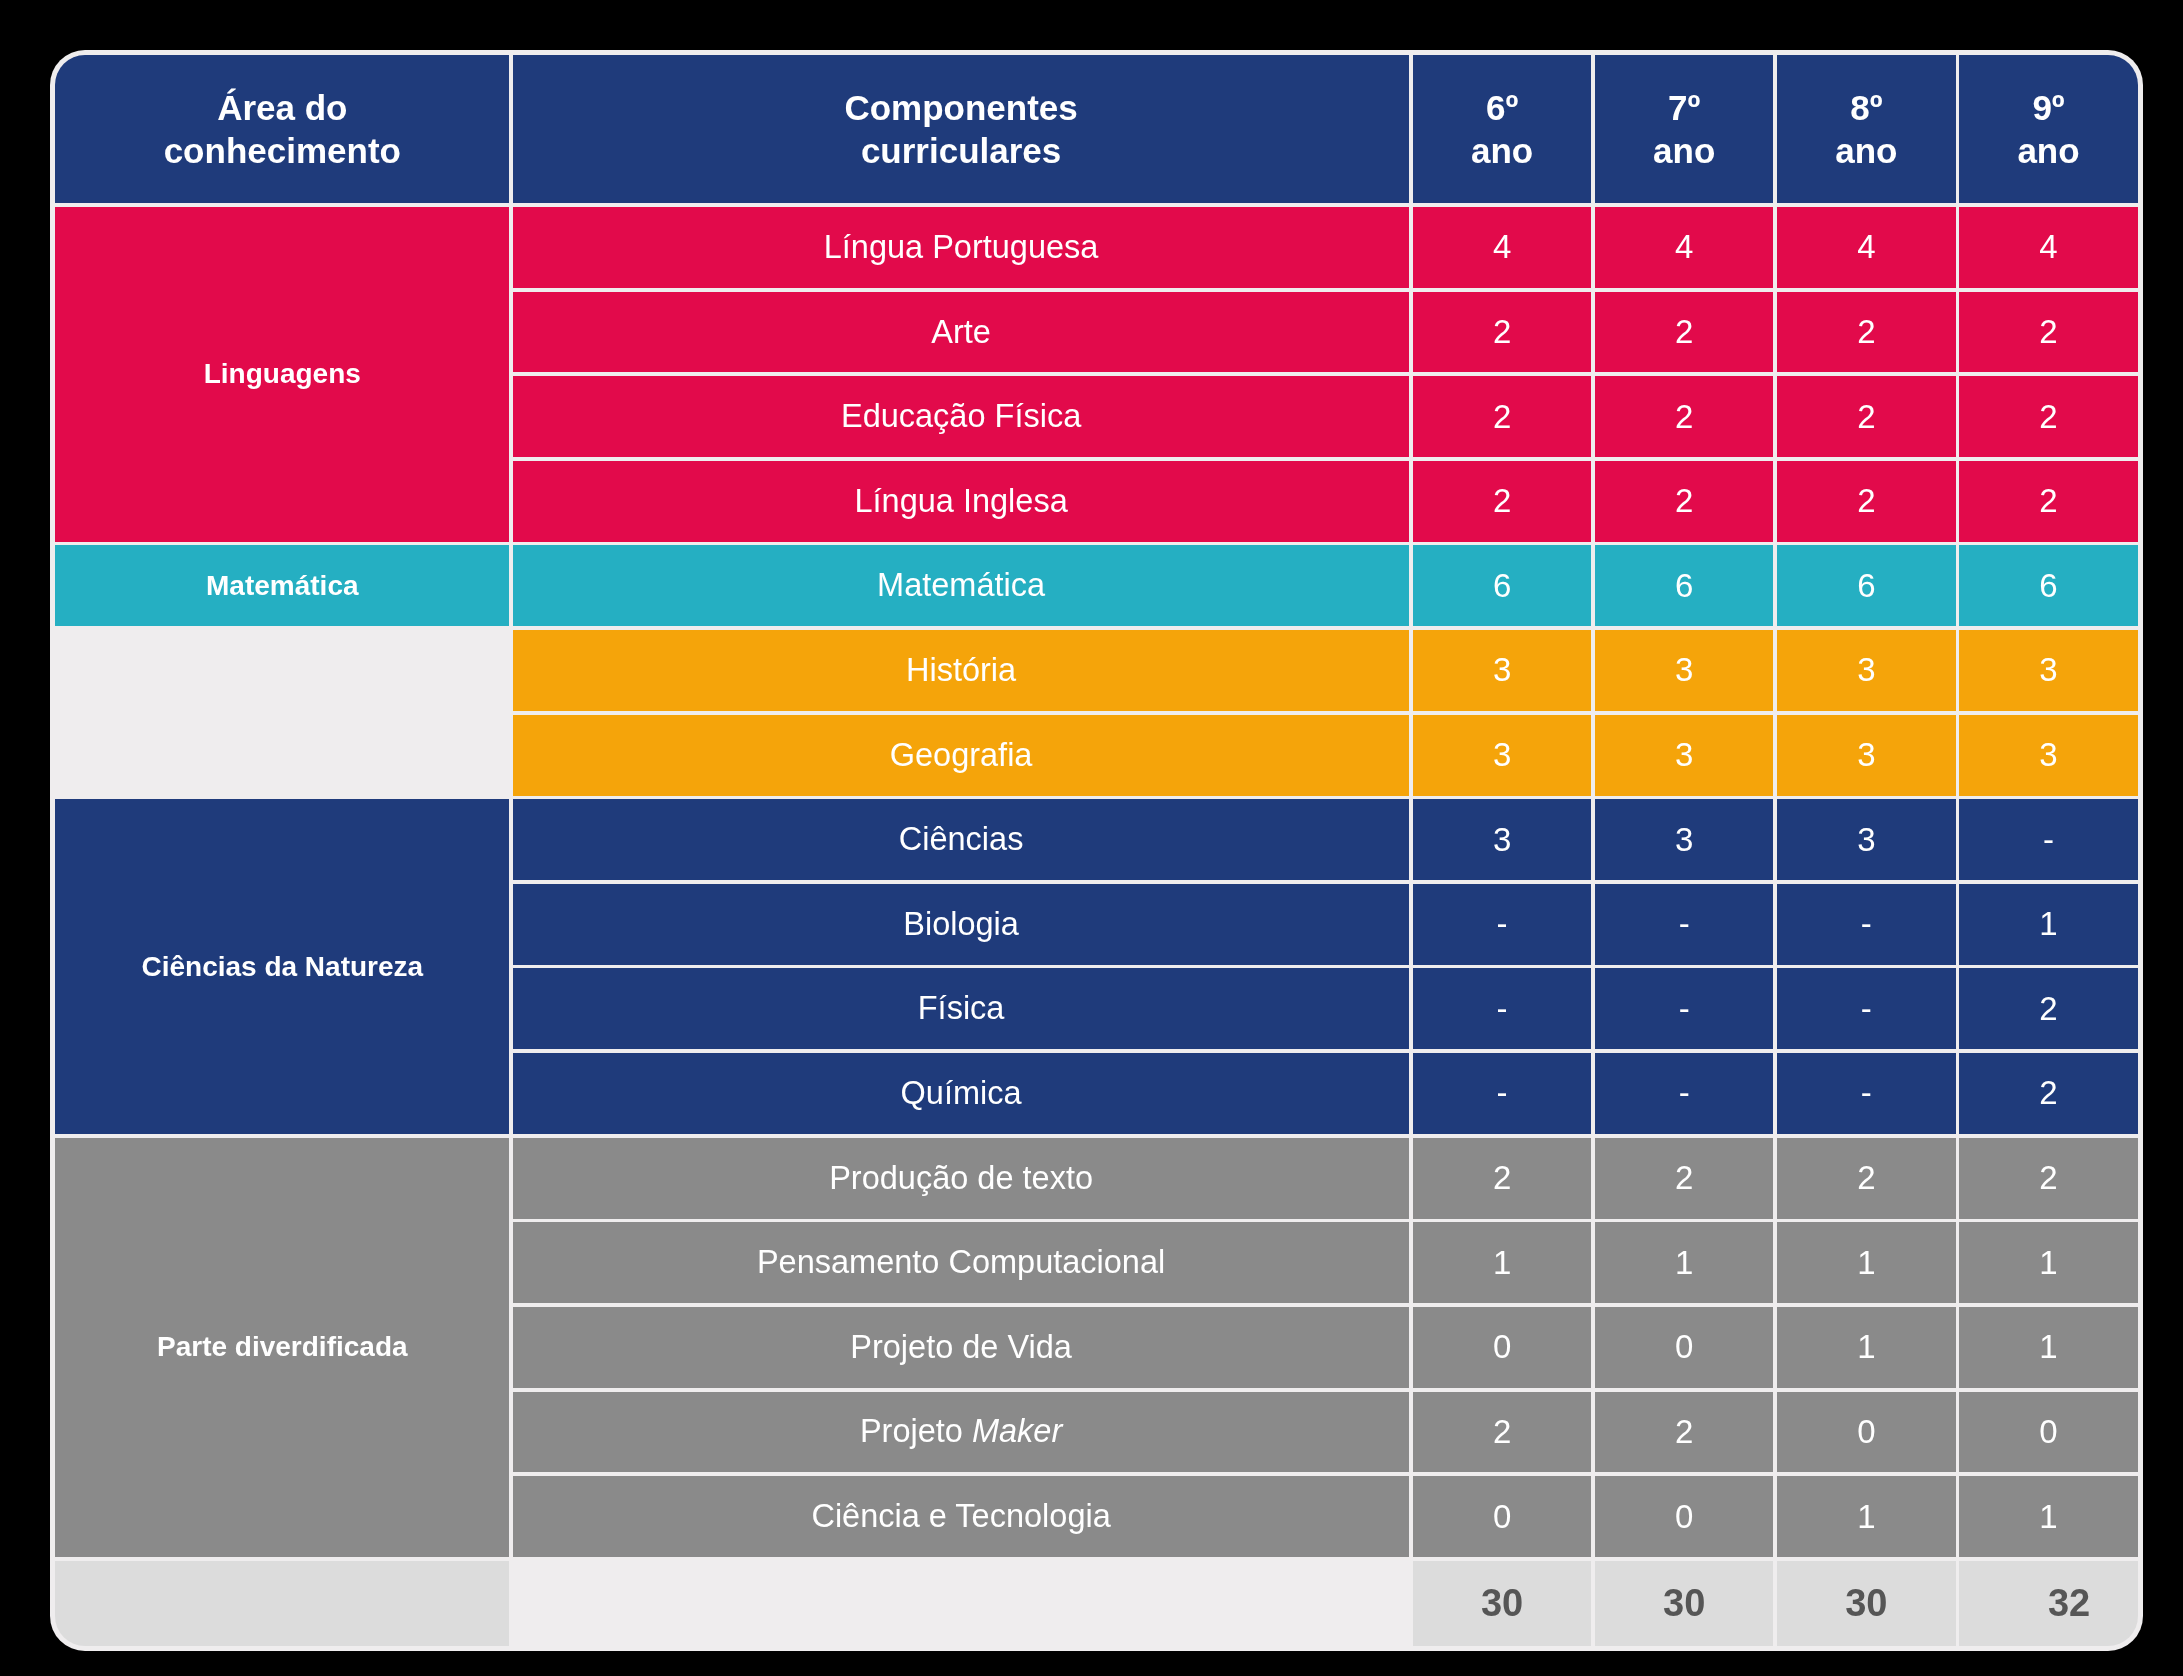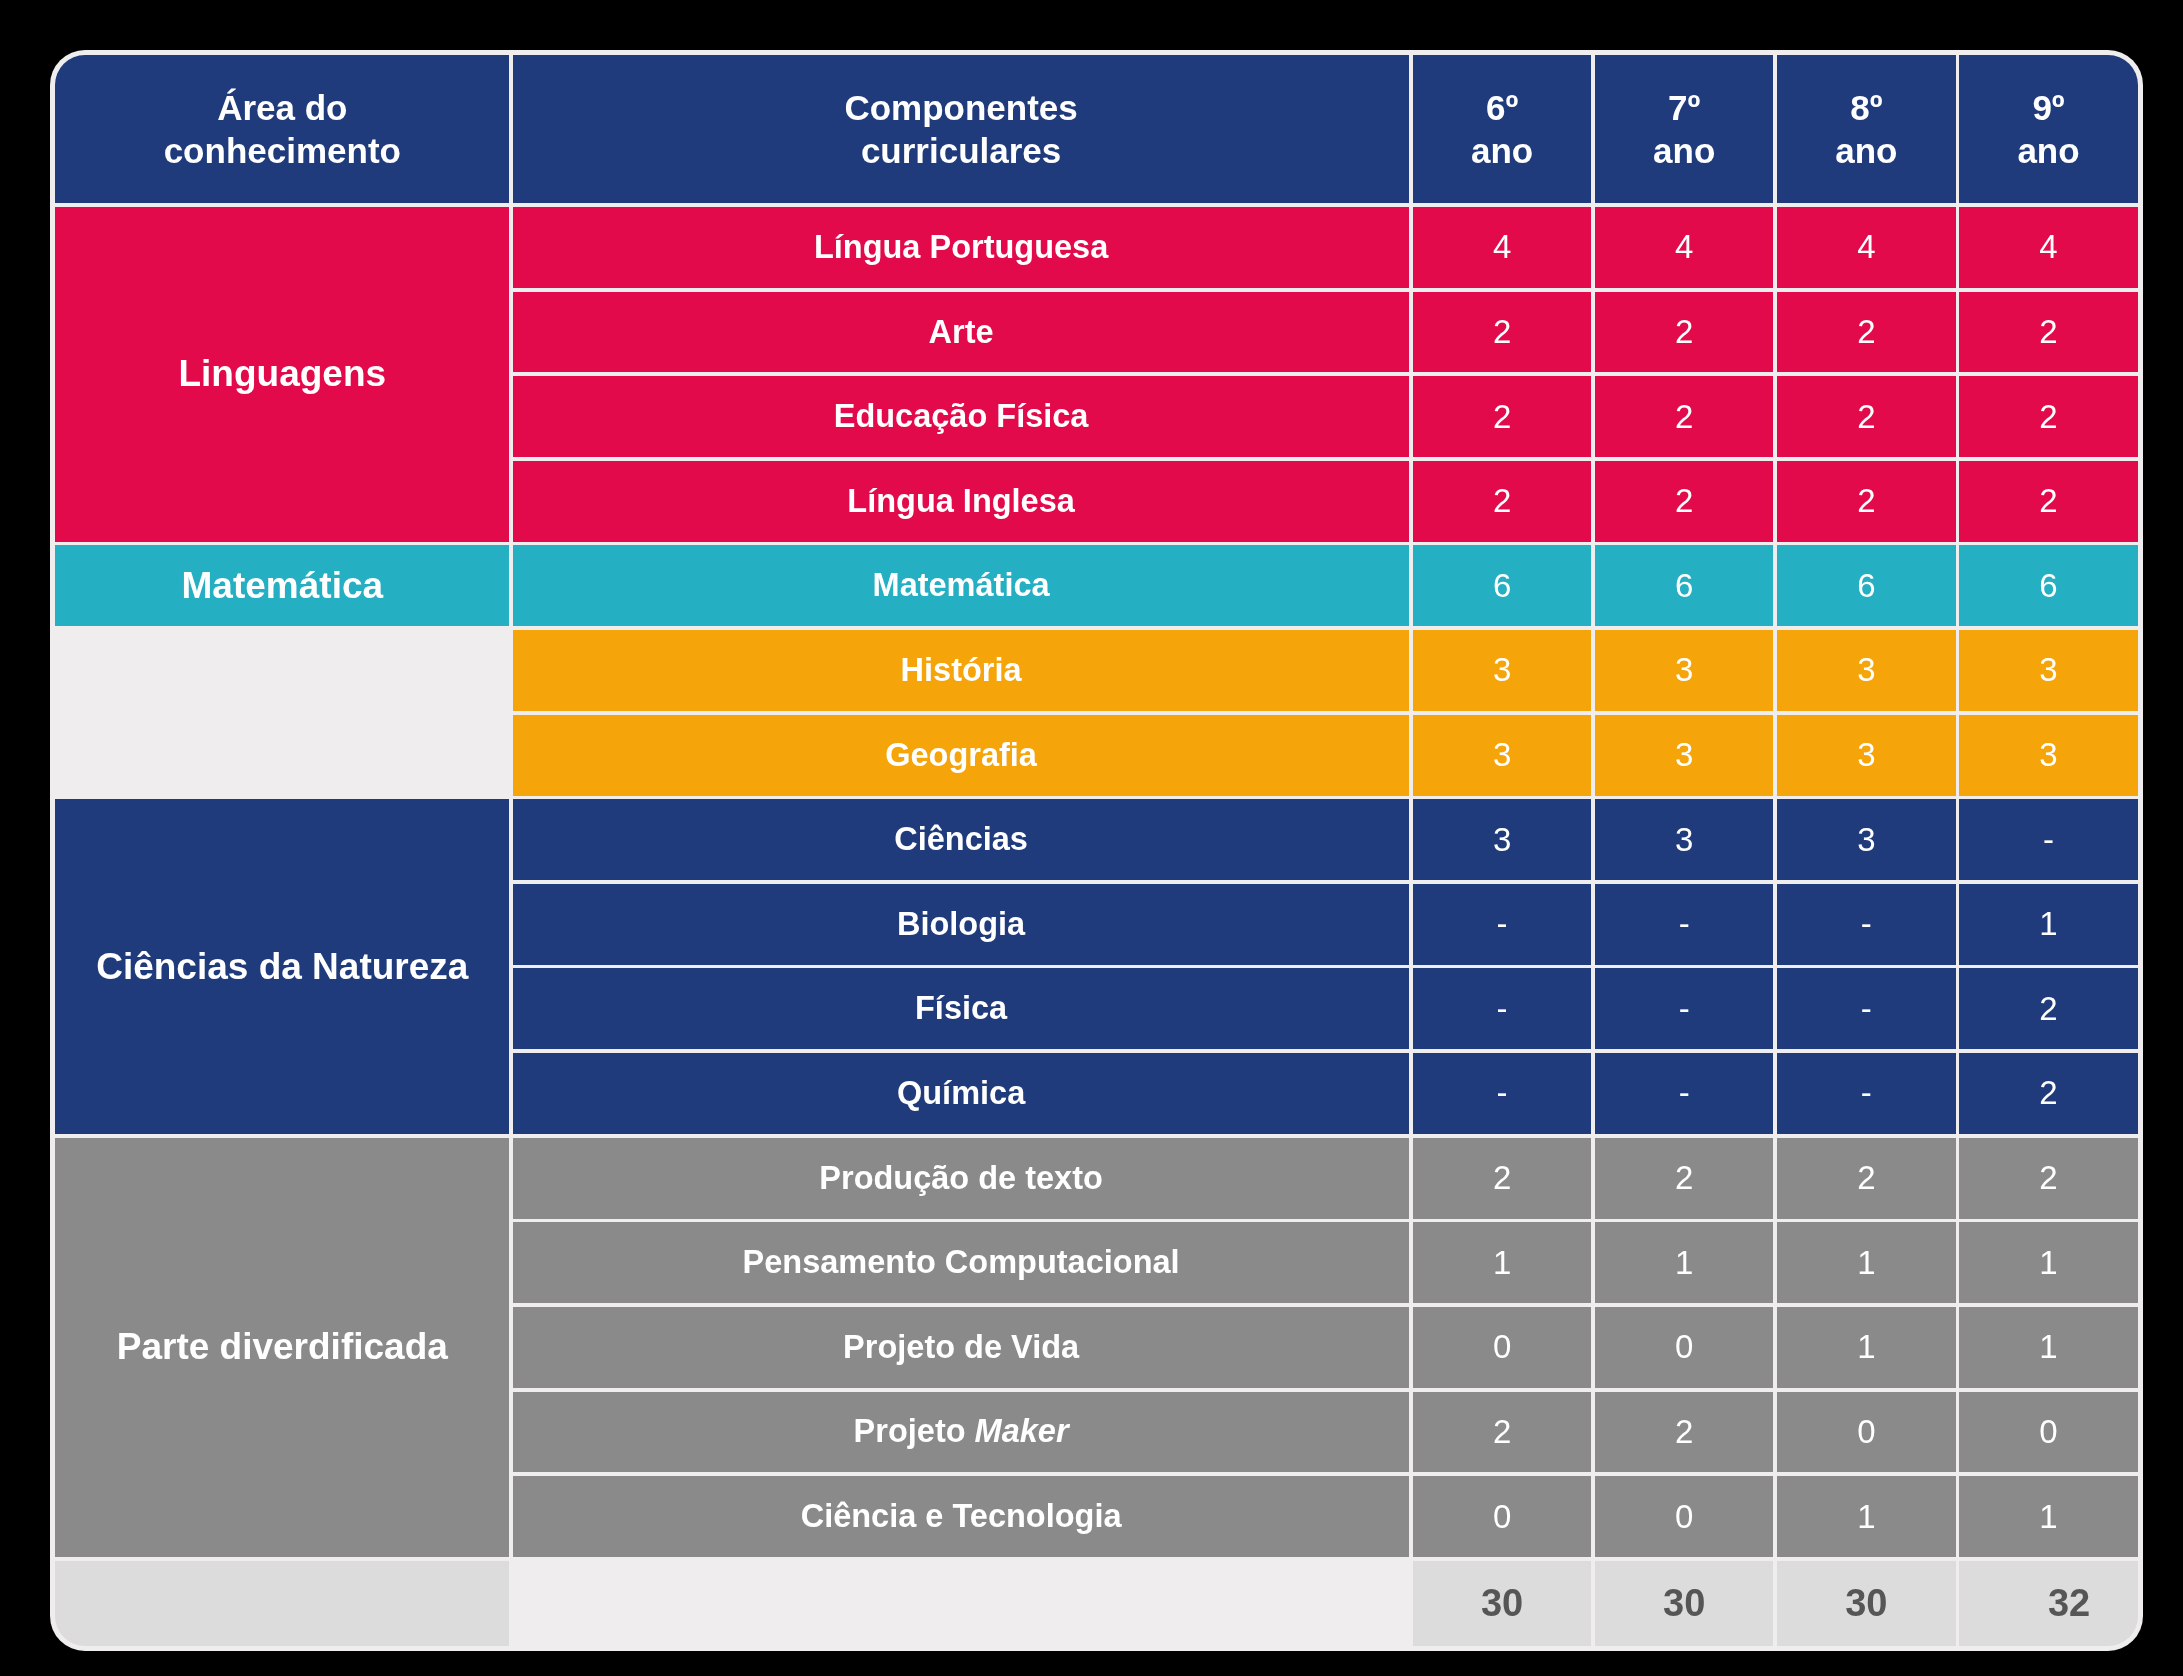--- a/index.html
+++ b/index.html
@@ -13,22 +13,22 @@
     display:grid;
     grid-template-columns:454px 896px repeat(4,1fr);
     grid-template-rows:148px repeat(16,1fr) 85px;
     gap:3.8px;
   }
   .cell{
     display:flex;align-items:center;justify-content:center;
     color:#fff;text-align:center;overflow:hidden;
   }
   .hdr{font-size:35px;font-weight:700;line-height:1.25;white-space:pre-line;}
-  .area-label{font-size:37px;font-weight:700;}
-  .comp-label{font-size:32.5px;font-weight:700;}
+  .area-label{font-size:28px;font-weight:700;}
+  .comp-label{font-size:32.5px;font-weight:400;}
   .num{font-size:33px;font-weight:400;}
   .c-blue{background:#1F3B7B;}
   .c-pink{background:#E20A4B;}
   .c-teal{background:#25AFC2;}
   .c-orange{background:#F5A40A;}
   .c-gray{background:#8A8A8A;}
   .c-total{background:#DCDCDC;color:#565656;}
   .total-label{font-size:39px;font-weight:700;}
   .total-num{font-size:38px;font-weight:700;}
   .rtl{border-top-left-radius:30px;}

